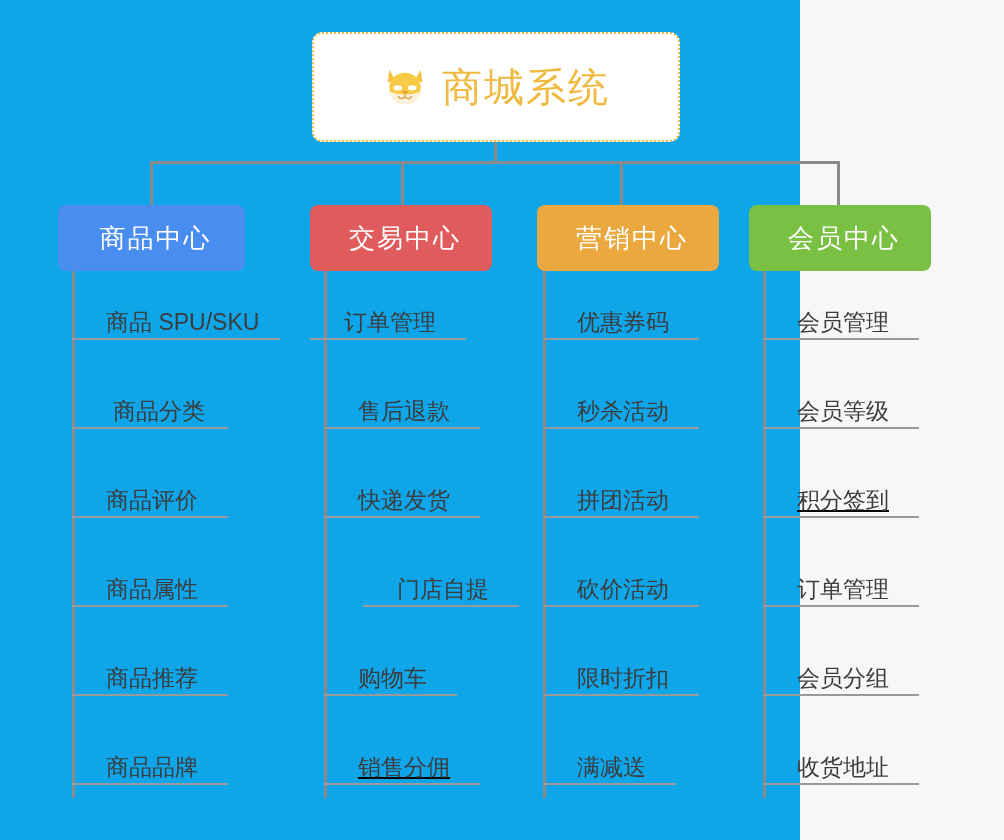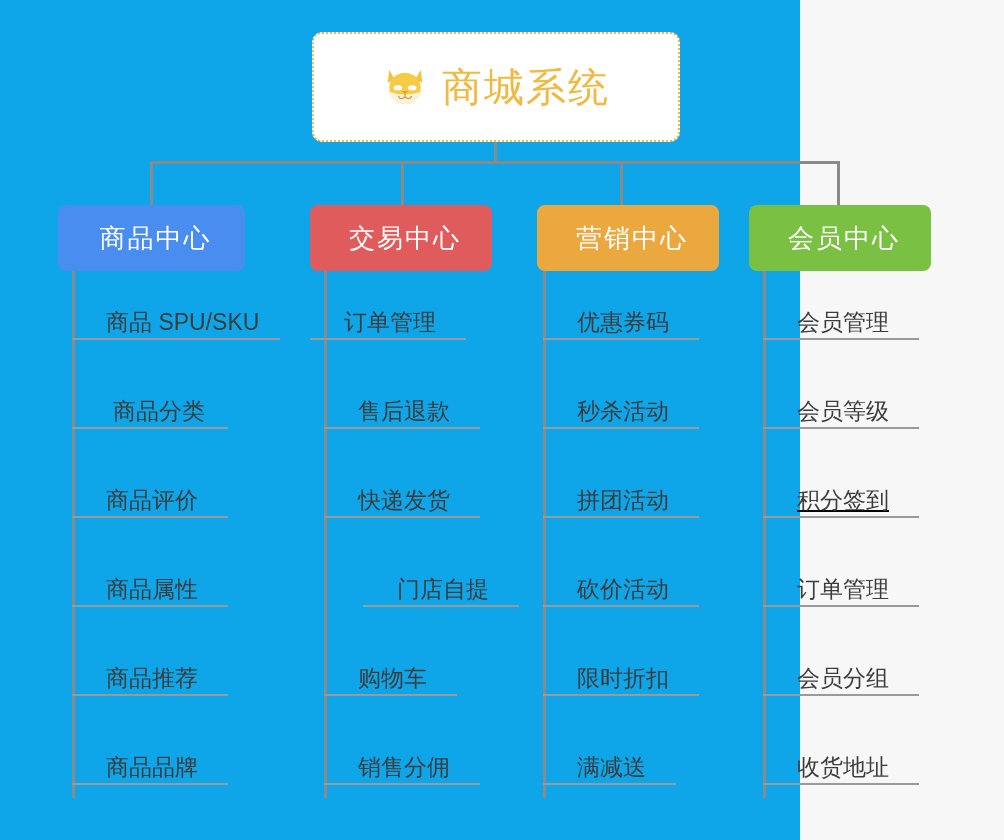--- a/index.html
+++ b/index.html
@@ -172,21 +172,21 @@
     </div>
     <div class="leaf" style="left:14px; top:284px; width:156px;">
       <span class="leaf-label">快递发货</span>
     </div>
     <div class="leaf" style="left:28px; top:373px; width:156px;margin-left:25px;">
       <span class="leaf-label">门店自提</span>
     </div>
     <div class="leaf" style="left:14px; top:462px; width:133px;">
       <span class="leaf-label">购物车</span>
     </div>
-    <div class="leaf" style="left:14px; top:551px; width:156px;">
+    <div class="leaf" style="left:14px; top:551px; width:156px;text-decoration:underline;">
       <span class="leaf-label">销售分佣</span>
     </div>
   </div>
 
   <div class="column" style="left:529px; width:250px;">
     <div class="cat-box" style="left:8px; width:182px; background:#eaa83f;">
       <span>营销中心</span>
     </div>
     <div class="trunk" style="left:14px; top:66px; height:527px;"></div>
 

